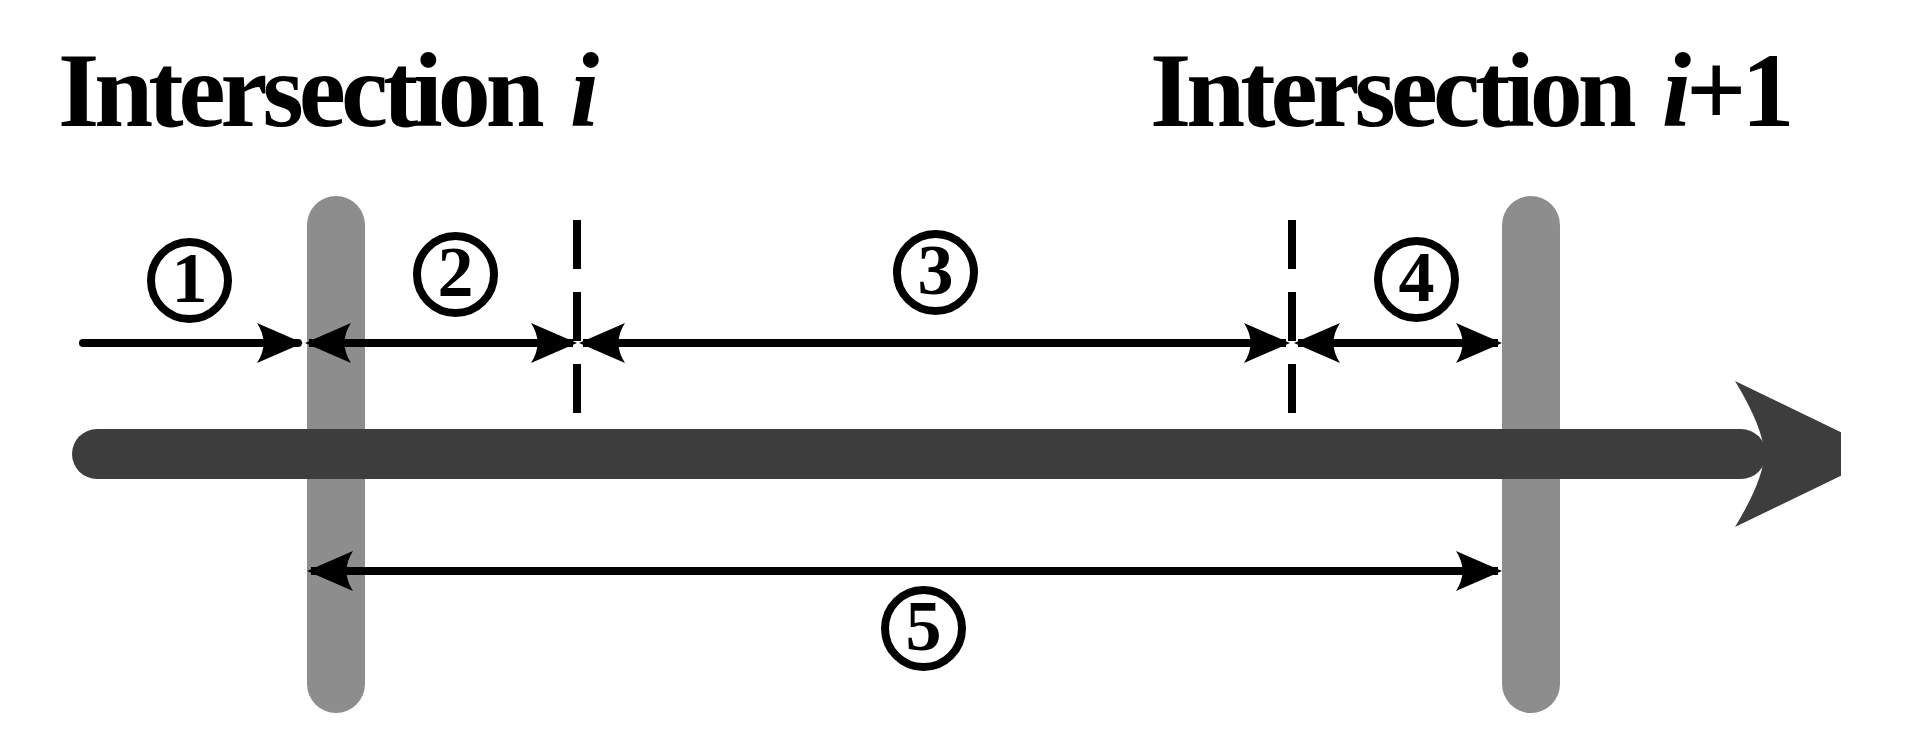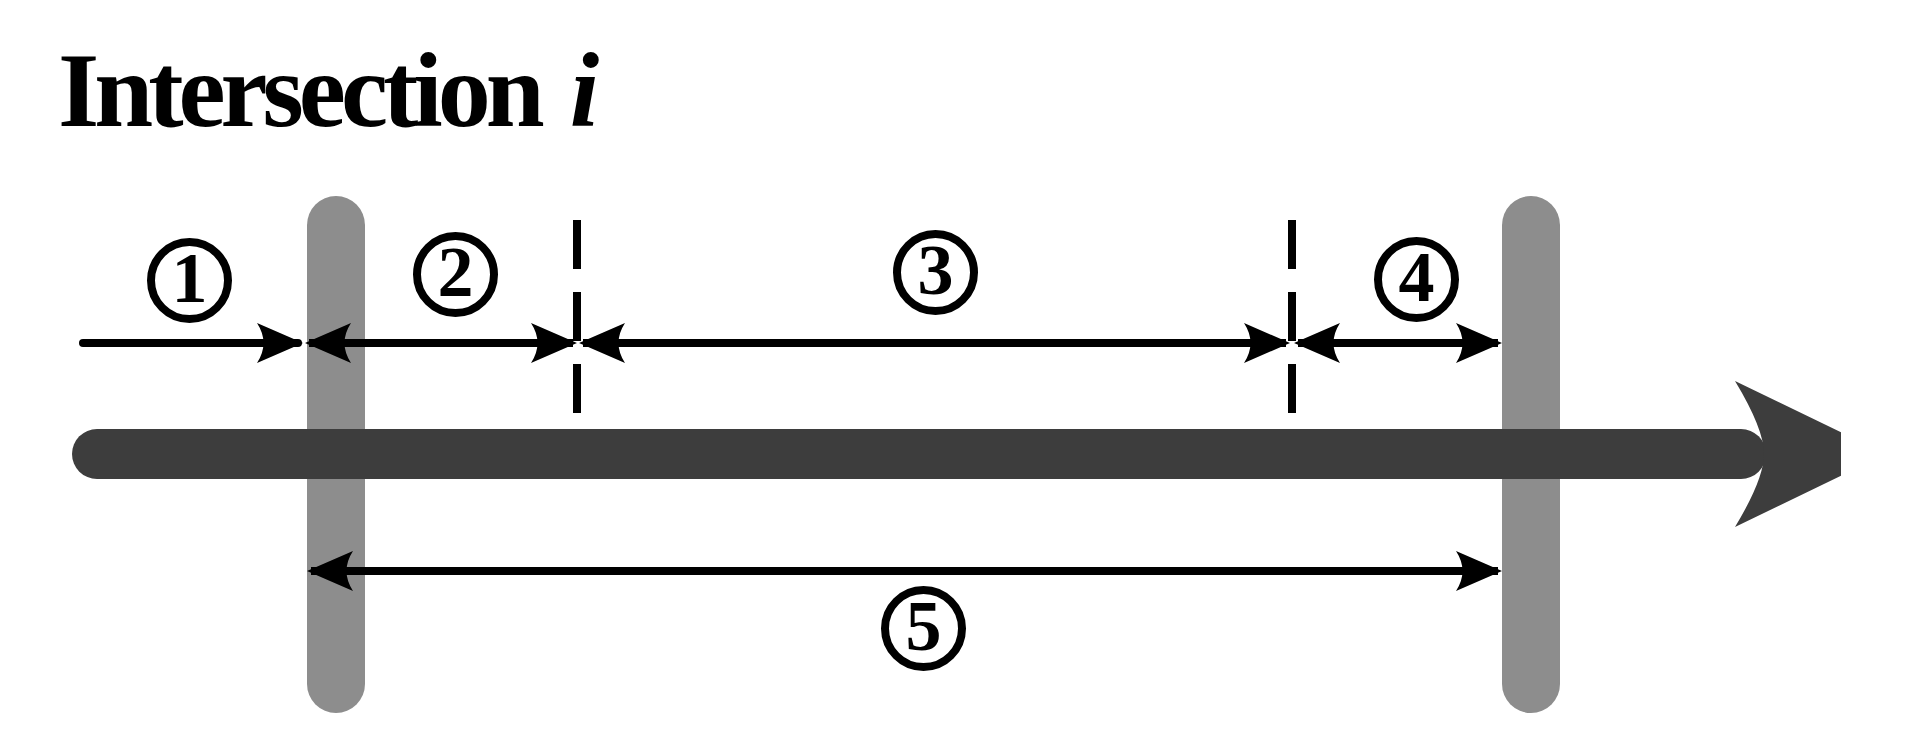--- a/index.html
+++ b/index.html
@@ -43,20 +43,23 @@
   .b4{left:1374px;top:237px;}
   .b5{left:881px;top:586px;}
 </style>
 </head>
 <body>
 
 <div class="stage">
 
   <div class="title title-left">
     <span>Intersection</span><span class="idx">i</span>
+  </div>
+  <div class="title title-right">
+    <span>Intersection</span><span class="idx">i</span><span class="suffix">+1</span>
   </div>
 
   <svg class="layer" width="1921" height="741" viewBox="0 0 1921 741">
 
     <rect x="307" y="196" width="58" height="517" rx="29" fill="#8d8d8d"></rect>
     <rect x="1502" y="196" width="58" height="517" rx="29" fill="#8d8d8d"></rect>
 
     <g>
       <rect x="72" y="429" width="1694" height="50" rx="25" fill="#3d3d3d"></rect>
       <path d="M1886,454 L1735,381 Q1764,429 1764,454 Q1764,479 1735,527 Z" fill="#3d3d3d"></path>

